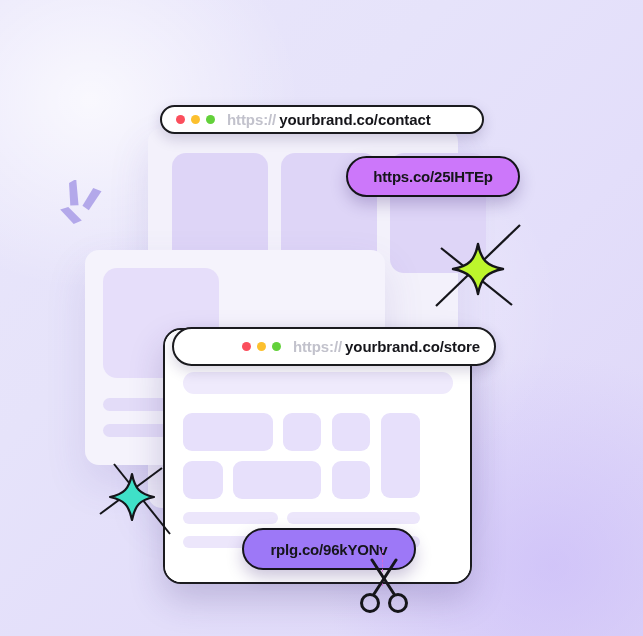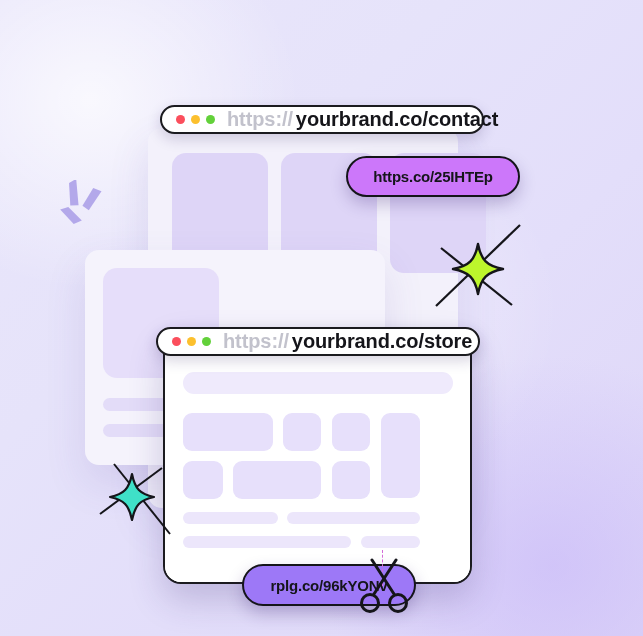--- a/index.html
+++ b/index.html
@@ -42,21 +42,21 @@
     position:absolute;display:flex;align-items:center;
     background:#ffffff;border:2.5px solid #1b1b1f;border-radius:999px;
     box-shadow:0 5px 14px rgba(40,20,90,.18);
     padding:0 14px;box-sizing:border-box;z-index:5;
   }
   .dots{display:flex;gap:6px;align-items:center;margin-right:12px;}
   .dot{width:9px;height:9px;border-radius:50%;}
   .dot.r{background:#fb4e5c;}
   .dot.y{background:#fcc02e;}
   .dot.g{background:#63d13a;}
-  .urltext{white-space:nowrap;font-size:20px;letter-spacing:-.1px;}
+  .urltext{white-space:nowrap;font-size:15px;letter-spacing:-.1px;}
   .proto{color:#c2c2cc;font-weight:700;margin-right:3px;}
   .host{color:#15151a;font-weight:700;}
 
   
   .badge{
     position:absolute;display:flex;align-items:center;justify-content:center;
     border:2.5px solid #15151a;border-radius:999px;
     font-weight:700;font-size:15px;color:#15151a;letter-spacing:-.2px;
     box-shadow:0 7px 16px rgba(50,25,110,.25);white-space:nowrap;z-index:9;
   }
@@ -141,42 +141,42 @@
       <div class="sk" style="left:68px;top:131px;width:88px;height:38px;"></div>
       <div class="sk" style="left:167px;top:131px;width:38px;height:38px;"></div>
 
       <div class="sk line" style="left:18px;top:182px;width:95px;height:12px;"></div>
       <div class="sk line" style="left:122px;top:182px;width:133px;height:12px;"></div>
       <div class="sk line" style="left:18px;top:206px;width:168px;height:12px;"></div>
       <div class="sk line" style="left:196px;top:206px;width:59px;height:12px;"></div>
     </div>
   </div>
 
-  <div class="urlbar" style="left:156px;top:327px;width:324px;height:29px;">
+  <div class="urlbar" style="left:172px;top:327px;width:324px;height:39px;justify-content:flex-end;">
     <span class="dots">
       <span class="dot r"></span>
       <span class="dot y"></span>
       <span class="dot g"></span>
     </span>
     <span class="urltext">
       <span class="proto">https://</span><span class="host">yourbrand.co/store</span>
     </span>
   </div>
 
   <svg class="decor" style="left:96px;top:456px;" width="80" height="82" viewBox="0 0 80 82">
     <path d="M18 8 L74 78" stroke="#15151a" stroke-width="2" fill="none"></path>
     <path d="M4 58 L66 12" stroke="#15151a" stroke-width="2" fill="none"></path>
     <path d="M36 18
              C39 33 44 38 58 41
              C44 44 39 49 36 64
              C33 49 28 44 14 41
              C28 38 33 33 36 18 Z" fill="#3fe0c8" stroke="#15151a" stroke-width="2.2" stroke-linejoin="round"></path>
   </svg>
 
-  <div class="badge indigo" style="left:242px;top:564px;width:170px;height:38px;">
+  <div class="badge indigo" style="left:242px;top:528px;width:170px;height:38px;">
     <span>rplg.co/96kYONv</span>
   </div>
 
   <div class="cutline" style="left:382px;top:550px;height:36px;"></div>
 
   <svg class="scissors" style="left:356px;top:558px;" width="56" height="58" viewBox="0 0 56 58">
     <path d="M16 2 L38 36" stroke="#15151a" stroke-width="3" fill="none" stroke-linecap="round"></path>
     <path d="M40 2 L18 36" stroke="#15151a" stroke-width="3" fill="none" stroke-linecap="round"></path>
     <circle cx="14" cy="45" r="8.5" fill="none" stroke="#15151a" stroke-width="3"></circle>
     <circle cx="42" cy="45" r="8.5" fill="none" stroke="#15151a" stroke-width="3"></circle>

